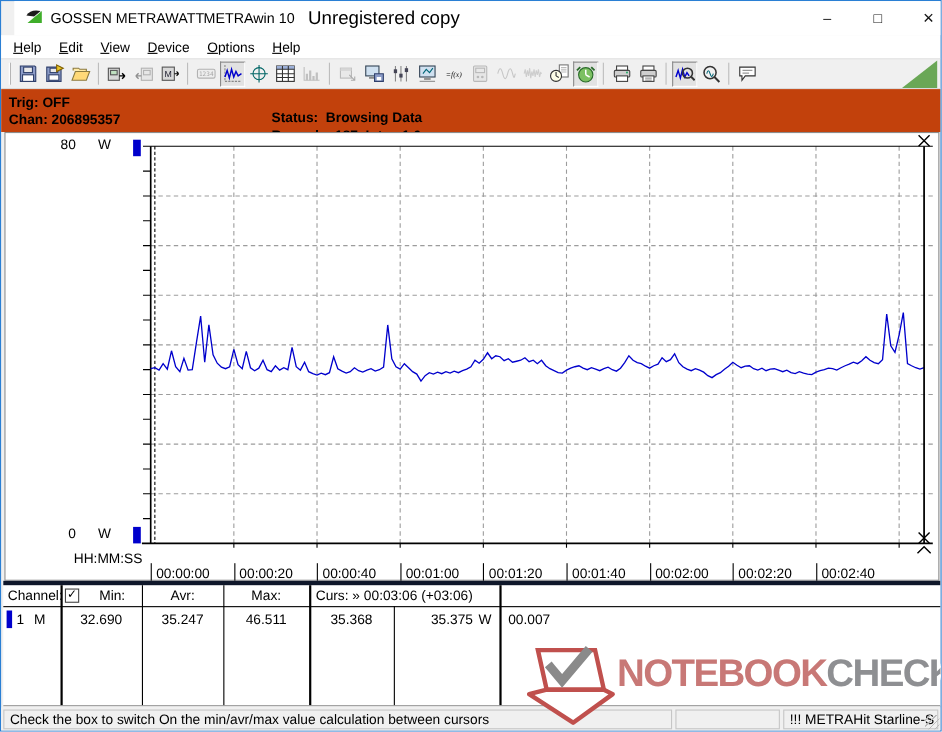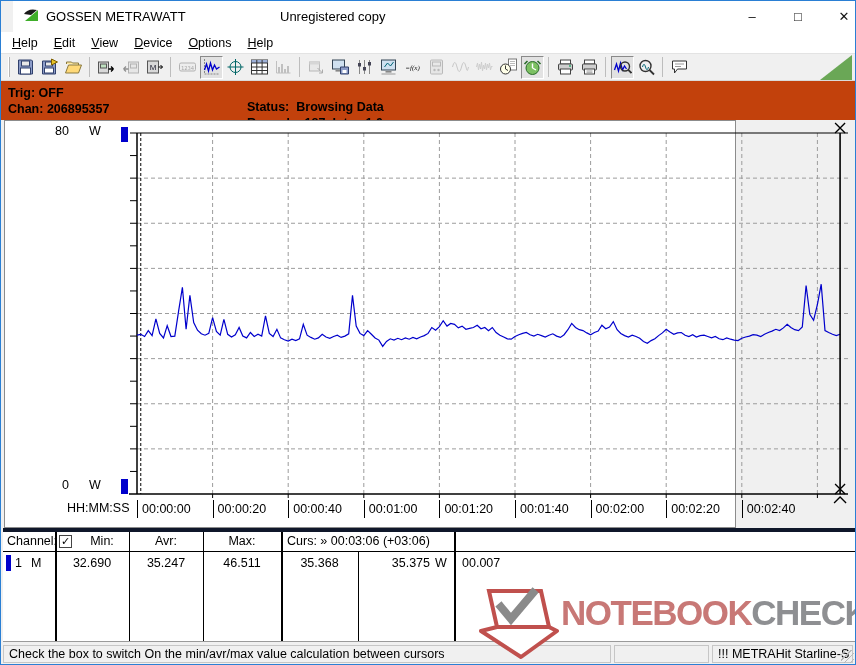--- a/index.html
+++ b/index.html
@@ -9,44 +9,44 @@
     font-family:"Liberation Sans","DejaVu Sans",sans-serif;
     font-size:12px;color:#000;
     box-sizing:border-box;border:1px solid #2a7fd4;
   }
   *{box-sizing:border-box;}
   
   .titlebar{position:absolute;left:12px;top:0;width:100%;height:31px;background:#fff;}
   .app-icon{position:absolute;left:10px;top:7px;width:17px;height:16px;}
   .t-app{position:absolute;left:33px;top:0;line-height:31px;font-size:13px;}
   .t-mid{position:absolute;left:172px;top:0;line-height:31px;font-size:13px;}
-  .t-right{position:absolute;left:267px;top:0;line-height:31px;font-size:13px;}
+  .t-right{position:absolute;left:267px;top:0;line-height:31px;font-size:17px;}
   .winbtns{position:absolute;right:0;top:0;height:31px;display:flex;}
   .winbtn{width:46px;height:31px;display:flex;align-items:center;justify-content:center;font-size:13px;color:#111;}
   
   .menubar{position:absolute;left:0;top:31px;width:100%;height:21px;background:#fff;display:flex;align-items:center;padding-left:3px;}
   .menu-item{display:inline-block;padding:2px 8px;font-size:12.5px;}
   .menu-item::first-letter{text-decoration:underline;}
   
   .toolbar{position:absolute;left:0;top:52px;width:100%;height:28px;background:#f0f0f0;border-top:1px solid #e3e3e3;border-bottom:1px solid #dadada;display:flex;align-items:center;padding-left:4px;}
   .tb-grip{width:2px;height:20px;border-left:1px solid #fff;border-right:1px solid #b5b5b5;margin:0 3px;}
   .tb-sep{width:1px;height:20px;background:#bdbdbd;margin:0 4px;}
   .tb-btn{width:23px;height:23px;display:flex;align-items:center;justify-content:center;margin:0 0.5px;border:1px solid transparent;}
   .tb-btn svg{width:19px;height:18px;display:block;}
   .tb-btn.active{border-color:#8a8a8a #fff #fff #8a8a8a;background:#e2e2e2;}
   .tb-btn.disabled{filter:grayscale(1) opacity(0.4);}
   .tb-triangle{position:absolute;right:3px;top:54px;width:0;height:0;border-left:32px solid transparent;border-bottom:25px solid #6aa756;}
   
   .infobar{position:absolute;left:0;top:80px;width:100%;height:39px;background:#c2410c;font-weight:bold;}
   .info-line{position:absolute;font-size:12.5px;white-space:pre;}
   
-  .chartpanel{position:absolute;left:3px;top:119px;width:732px;height:408px;background:#fff;border:1px solid #8c8c8c;}
+  .chartpanel{position:absolute;left:3px;top:119px;width:850px;height:408px;background:#fff;border:1px solid #8c8c8c;}
   .chartpanel svg{position:absolute;left:0;top:0;}
   .axis-label{position:absolute;font-size:12.5px;color:#000;}
-  .xticks{position:absolute;left:0;top:0;width:100%;height:100%;pointer-events:none;}
+  .xticks{position:absolute;left:0;top:12px;width:100%;height:100%;pointer-events:none;}
   .xtick{position:absolute;top:379px;height:18px;border-left:1px solid #000;padding-left:4px;font-size:12.5px;line-height:18px;white-space:nowrap;}
   
   .tablepanel{position:absolute;left:2px;top:527px;width:852px;height:114px;background:#fff;border-top:4px solid #0f172a;border-bottom:1px solid #9a9a9a;}
   .tcell{position:absolute;font-size:12.5px;white-space:nowrap;}
   .vline{position:absolute;top:0;bottom:0;width:1px;background:#000;}
   .vline.thick{width:2px;}
   .hline{position:absolute;left:0;right:0;height:1px;background:#000;}
   .chk{position:absolute;width:13px;height:13px;border:1px solid #444;background:#fff;font-size:11px;line-height:11px;text-align:center;}
   .chmark{position:absolute;width:5px;height:16px;background:#0000cc;}
   
@@ -65,20 +65,21 @@
 <body>
 
 <div class="titlebar">
   <span class="app-icon">
     <svg viewBox="0 0 17 16" width="17" height="16">
       <polygon points="2,13 15,2 15,13" fill="#3fae2a"></polygon>
       <path d="M1 6 Q5 0 14 2 L8 7 Z" fill="#1a1a1a"></path>
     </svg>
   </span>
   <span class="t-app">GOSSEN METRAWATT</span>
+  <span class="t-mid">METRAwin 10</span>
   <span class="t-right">Unregistered copy</span>
   <div class="winbtns">
     <div class="winbtn">–</div>
     <div class="winbtn">□</div>
     <div class="winbtn">✕</div>
   </div>
 </div>
 
 <div class="menubar">
     <div class="menu-item">Help</div>

